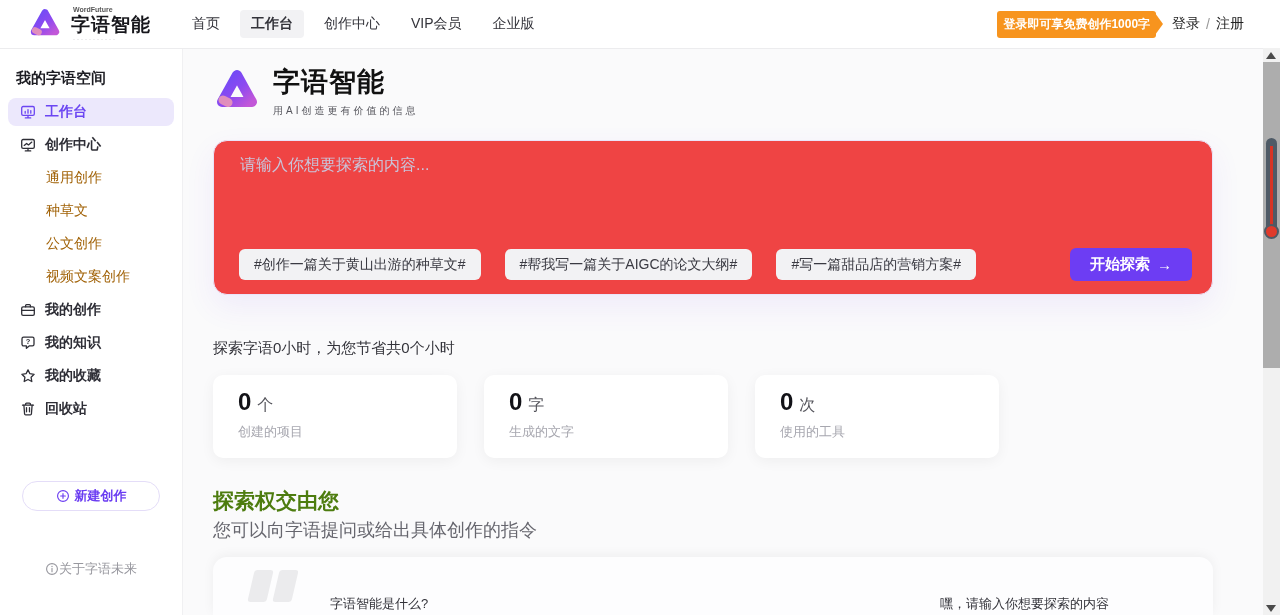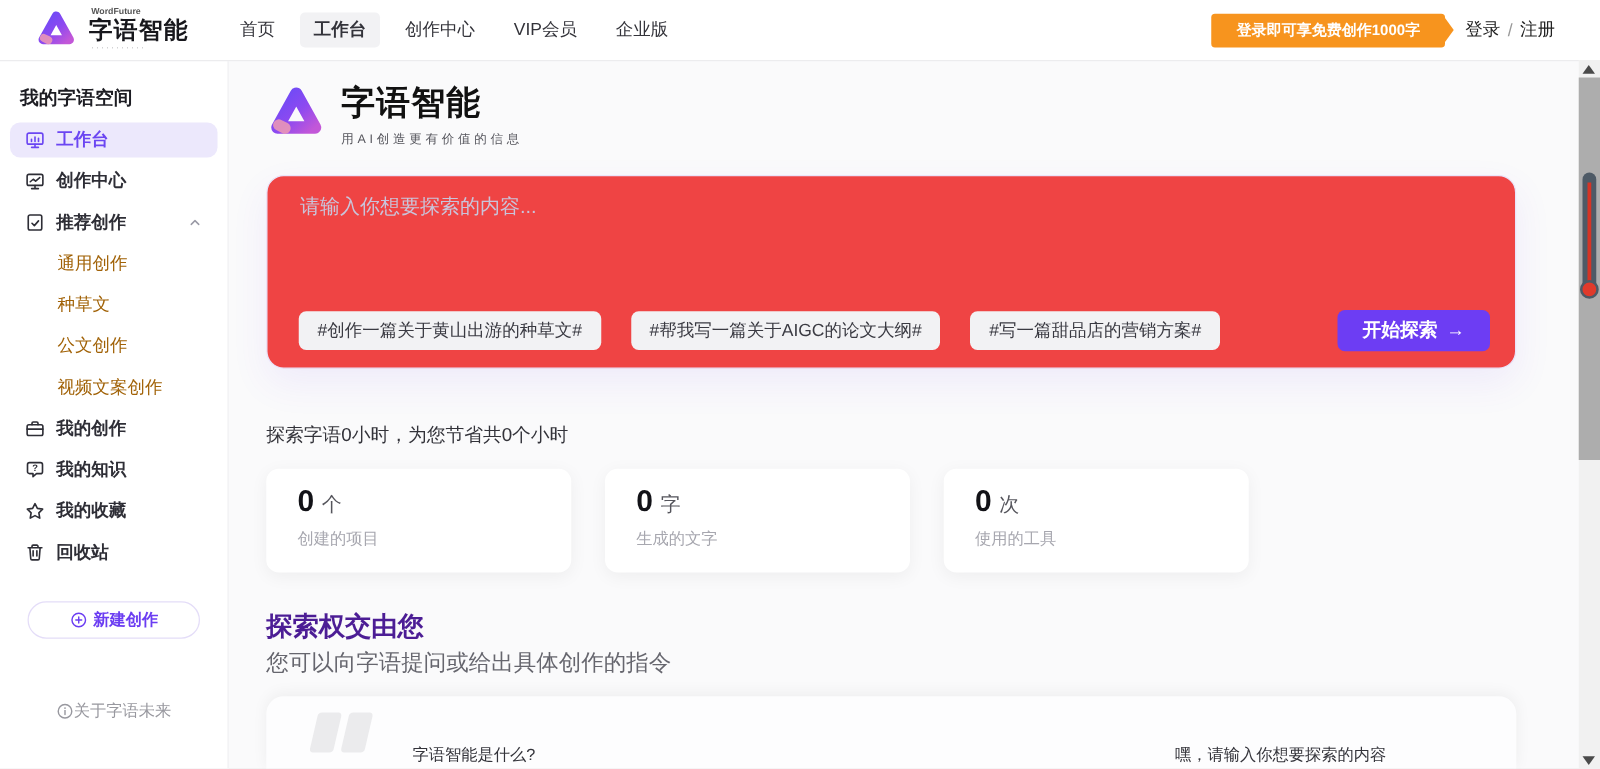--- a/index.html
+++ b/index.html
@@ -12,21 +12,21 @@
   .brand{display:flex;align-items:center;margin-left:28px;gap:9px;cursor:pointer;}
   .brand-text{display:flex;flex-direction:column;line-height:1;}
   .brand-super{font-size:7px;color:#555;font-weight:700;margin-bottom:2px;margin-left:2px;}
   .brand-name{font-size:19px;font-weight:800;color:#17171c;letter-spacing:1px;}
   .brand-dots{font-size:6px;color:#8a8a90;letter-spacing:2px;margin-top:2px;margin-left:2px;}
   .topnav{display:flex;align-items:center;margin-left:30px;gap:9px;}
   .topnav-item{font-size:14px;color:#33333a;padding:5px 11px;border-radius:4px;cursor:pointer;white-space:nowrap;}
   .topnav-item.active{background:#f2f2f4;font-weight:700;}
   .top-right{margin-left:auto;display:flex;align-items:center;margin-right:36px;gap:16px;}
   .promo{position:relative;background:#f7941e;color:#fff;font-size:12px;font-weight:700;
-         padding:5px 20px;border-radius:3px;cursor:pointer;white-space:nowrap;}
+         padding:5px 6px;border-radius:3px;cursor:pointer;white-space:nowrap;}
   .promo::after{content:"";position:absolute;right:-7px;top:50%;transform:translateY(-50%);
          border-top:11px solid transparent;border-bottom:11px solid transparent;border-left:8px solid #f7941e;}
   .auth{display:flex;align-items:center;gap:6px;font-size:14px;color:#222;}
   .auth .sep{color:#999;}
   .auth span{cursor:pointer;}
 
   
   .sidebar{position:absolute;top:48px;left:0;width:182px;bottom:0;background:#fff;border-right:1px solid #f0f0f2;z-index:5;}
   .sb-heading{margin:21px 0 10px 16px;font-size:15px;font-weight:800;color:#1d1d23;}
   .sb-item{display:flex;align-items:center;height:28px;margin:5px 8px;padding-left:12px;border-radius:8px;
@@ -62,21 +62,21 @@
   
   .stats-line{position:absolute;left:213px;top:339px;font-size:15px;color:#33333a;}
   .stat-card{position:absolute;top:375px;width:244px;height:83px;background:#fff;border-radius:10px;
           box-shadow:0 3px 14px rgba(0,0,0,.05);box-sizing:border-box;padding:15px 0 0 25px;}
   .stat-top{display:flex;align-items:baseline;}
   .stat-value{font-size:24px;font-weight:800;color:#121217;line-height:1;}
   .stat-unit{font-size:16px;color:#55555c;margin-left:6px;}
   .stat-label{font-size:13px;color:#a7a7af;margin-top:7px;}
 
   
-  .section-title{position:absolute;left:213px;top:487px;font-size:21px;font-weight:800;color:#4c1d95;}
+  .section-title{position:absolute;left:213px;top:487px;font-size:21px;font-weight:800;color:#4d7c0f;}
   .section-sub{position:absolute;left:213px;top:518px;font-size:18px;color:#66666e;}
 
   
   .qa-card{position:absolute;left:213px;top:557px;width:1000px;height:58px;background:#fdfdfe;
           border-radius:14px 14px 0 0;box-shadow:0 -2px 12px rgba(0,0,0,.05);}
   .quote-mark{position:absolute;left:38px;top:13px;display:flex;gap:6px;}
   .quote-bar{width:19px;height:32px;background:#ebebed;border-radius:3px;transform:skewX(-13deg);}
   .qa-q{position:absolute;left:117px;top:38px;font-size:13px;color:#33333a;}
   .qa-a{position:absolute;left:727px;top:38px;font-size:13px;color:#33333a;}
 
@@ -156,34 +156,20 @@
       <span class="icon">
         <svg width="16" height="16" viewBox="0 0 16 16" fill="none" stroke="currentColor" stroke-width="1.3" stroke-linecap="round" stroke-linejoin="round">
           <rect x="1.7" y="2.5" width="12.6" height="8.8" rx="1.4"></rect>
             <path d="M4.2 8.4l2.4-2 1.9 1.5 3.3-2.8"></path>
             <path d="M8 11.5v2.2M5.3 13.9h5.4"></path>
         </svg>
       </span>
       <span>创作中心</span>
     </div>
 
-    <div class="sb-item">
-      <span class="icon">
-        <svg width="16" height="16" viewBox="0 0 16 16" fill="none" stroke="currentColor" stroke-width="1.3" stroke-linecap="round" stroke-linejoin="round">
-          <rect x="2.6" y="2" width="10.8" height="12" rx="1.4"></rect>
-            <path d="M5.6 8.6l1.9 1.9 3.3-3.8"></path>
-        </svg>
-      </span>
-      <span>推荐创作</span>
-      <span class="sb-chevron">
-        <svg width="12" height="12" viewBox="0 0 16 16" fill="none" stroke="currentColor" stroke-width="1.6" stroke-linecap="round" stroke-linejoin="round">
-            <path d="M4 10l4-4 4 4"></path>
-          </svg>
-      </span>
-    </div>
 
     <div class="sb-item child">
       <span>通用创作</span>
     </div>
     <div class="sb-item child">
       <span>种草文</span>
     </div>
     <div class="sb-item child">
       <span>公文创作</span>
     </div>

